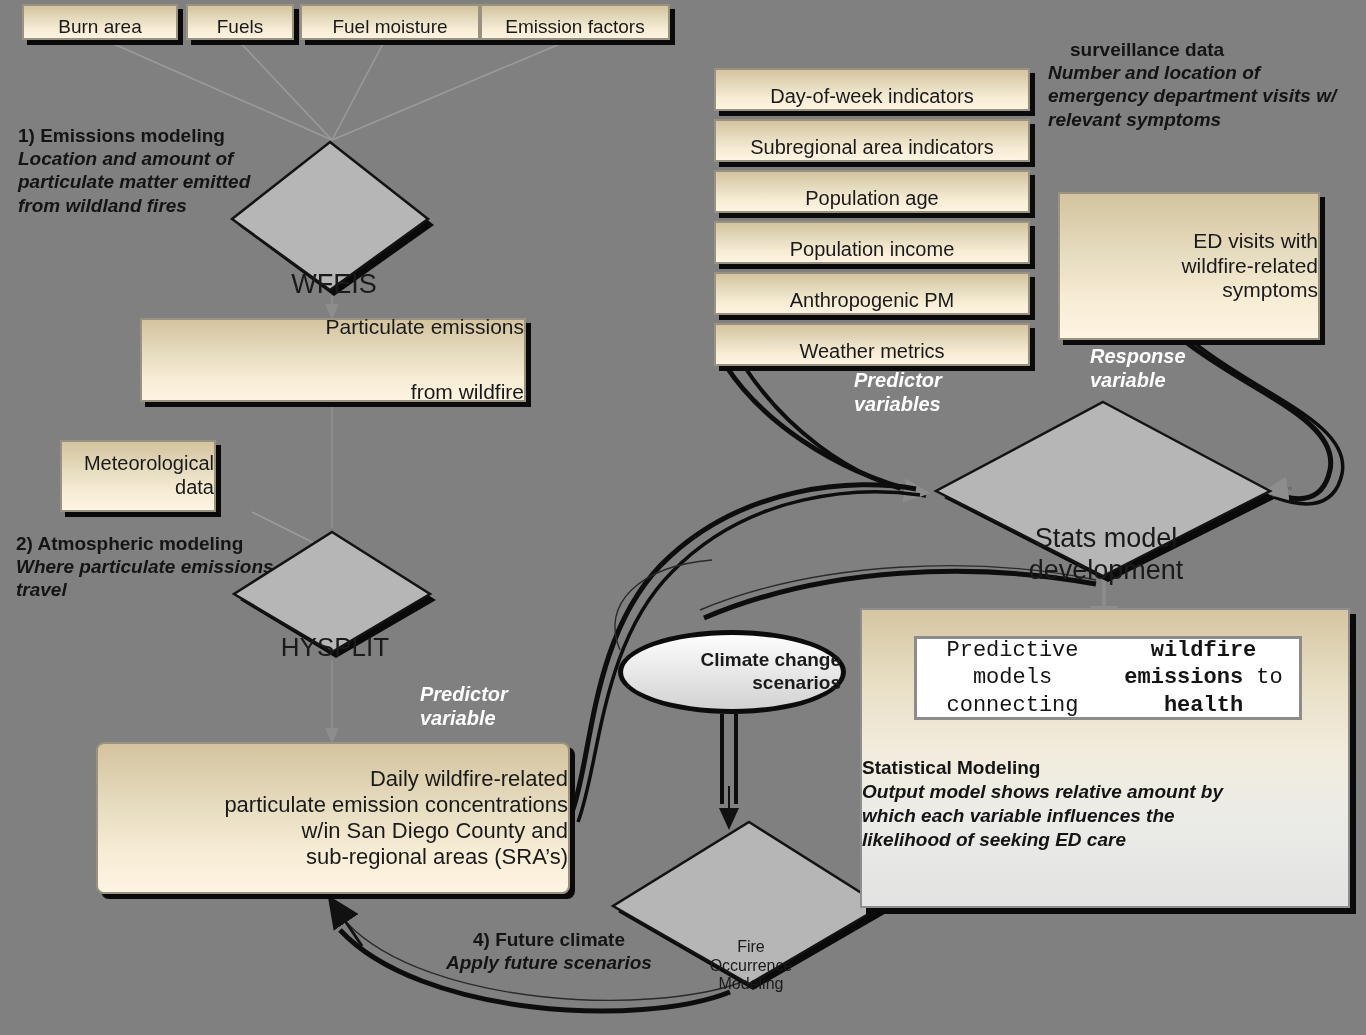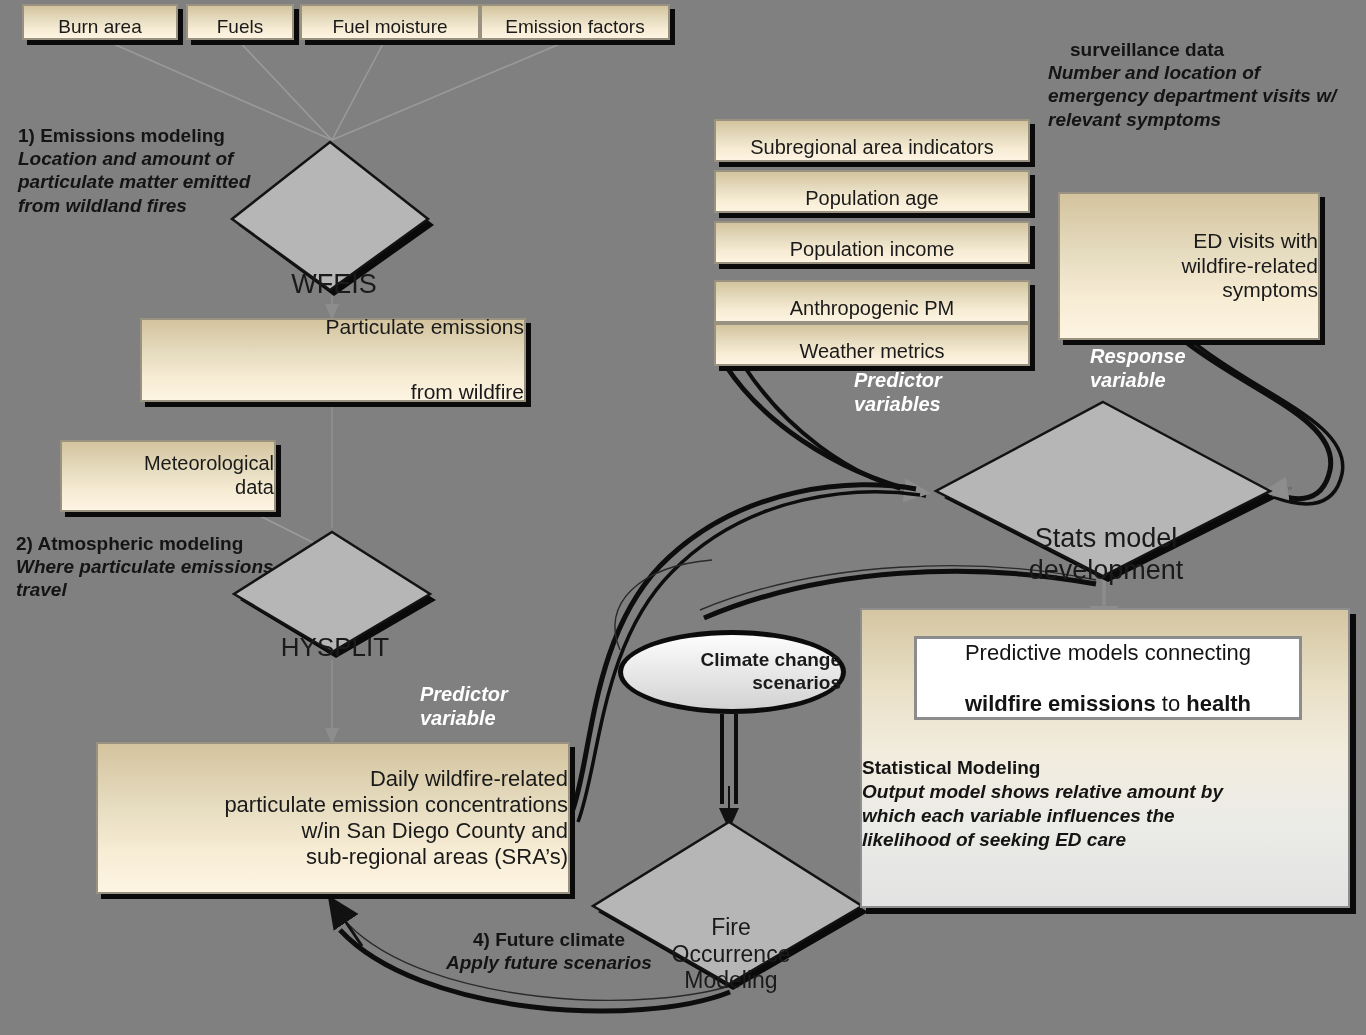--- a/index.html
+++ b/index.html
@@ -76,24 +76,25 @@
     border: 2px solid #8e8e8e;
     background: linear-gradient(to bottom, #d5c6a2 0%, #e9e0c6 26%, #f2ecdd 48%, #ebebe7 72%, #e2e2e2 100%);
     box-shadow: 6px 6px 0 0 #0a0a0a;
   }
   .inner-white {
     position: absolute;
     box-sizing: border-box;
     background: #ffffff;
     border: 3px solid #8c8c8c;
     display: flex; align-items: center; justify-content: space-between;
-    flex-direction: column;
+    flex-direction: row;
     text-align: center;
     color: #141414;
     line-height: 1.25;
+    font-family: Liberation Mono, monospace;
   }
   .panel-body {
     position: absolute;
     color: #141414;
     left: 0; right: 0;
     line-height: 1.26;
   }
   .panel-body .sub-hd { font-weight: bold; display: block; }
   .panel-body .sub-it { font-style: italic; font-weight: bold; display: block; }
   b.bold { font-weight: bold; }
@@ -203,21 +204,21 @@
       <polygon points="102,4 200,81 102,152 4,81" fill="#b6b6b6" stroke="#131313" stroke-width="2.5"></polygon>
     </svg>
     <span class="dlabel">WFEIS</span>
   </div>
 
   <div class="node box" style="left:140px; top:318px; width:386px; height:84px; font-size:21px; flex-direction:column;gap:40px;">
     <span class="box-line">Particulate emissions</span>
     <span class="box-line">from wildfire</span>
   </div>
 
-  <div class="node box" style="left:60px; top:440px; width:216px; height:72px; font-size:20px; flex-direction:column;">
+  <div class="node box" style="left:60px; top:440px; width:156px; height:72px; font-size:20px; flex-direction:column;">
     <span class="box-line">Meteorological</span>
     <span class="box-line">data</span>
   </div>
 
   <div class="ann" style="left:16px; top:532px; width:268px; font-size:19px;">
     <span class="hd">2) Atmospheric modeling</span>
     <span class="it">Where particulate emissions travel</span>
   </div>
 
   <div class="node diamond" style="left:228px; top:528px; width:214px; height:134px; font-size:26px;">
@@ -226,42 +227,45 @@
       <polygon points="104,4 202,66 104,124 6,66" fill="#b6b6b6" stroke="#131313" stroke-width="2.5"></polygon>
     </svg>
     <span class="dlabel">HYSPLIT</span>
   </div>
 
   <div class="lbl-it" style="left:420px; top:682px; width:130px; font-size:20px; text-align:left;">
     <span>Predictor</span><br>
     <span>variable</span>
   </div>
 
-  <div class="node box" style="left:96px; top:742px; width:474px; height:152px; font-size:22px; flex-direction:column;">
+  <div class="node box" style="left:96px; top:742px; width:474px; height:152px; font-size:22px; flex-direction:column;border-radius:8px;">
     <span class="box-line">Daily wildfire-related</span>
     <span class="box-line">particulate emission concentrations</span>
     <span class="box-line">w/in San Diego County and</span>
     <span class="box-line">sub-regional areas (SRA’s)</span>
   </div>
 
   <div class="ann" style="left:424px; top:928px; width:250px; font-size:19px; text-align:center;">
     <span class="hd">4) Future climate</span>
     <span class="it">Apply future scenarios</span>
   </div>
 
+  <div class="node box" style="left:714px; top:68px; width:316px; height:43px; font-size:20px;">
+    <span>Day-of-week indicators</span>
+  </div>
   <div class="node box" style="left:714px; top:119px; width:316px; height:43px; font-size:20px;">
     <span>Subregional area indicators</span>
   </div>
   <div class="node box" style="left:714px; top:170px; width:316px; height:43px; font-size:20px;">
     <span>Population age</span>
   </div>
   <div class="node box" style="left:714px; top:221px; width:316px; height:43px; font-size:20px;">
     <span>Population income</span>
   </div>
-  <div class="node box" style="left:714px; top:272px; width:316px; height:43px; font-size:20px;margin-top:8px;">
+  <div class="node box" style="left:714px; top:272px; width:316px; height:43px; font-size:20px;">
     <span>Anthropogenic PM</span>
   </div>
   <div class="node box" style="left:714px; top:323px; width:316px; height:43px; font-size:20px;">
     <span>Weather metrics</span>
   </div>
 
   <div class="lbl-it" style="left:854px; top:368px; width:150px; font-size:20px; text-align:left;">
     <span>Predictor</span><br>
     <span>variables</span>
   </div>
@@ -291,21 +295,21 @@
       <span>Stats model</span><br>
       <span>development</span>
     </span>
   </div>
 
   <div class="node ellipse" style="left:618px; top:630px; width:228px; height:84px; font-size:19px; flex-direction:column;">
     <span>Climate change</span>
     <span>scenarios</span>
   </div>
 
-  <div class="node diamond" style="left:588px; top:818px; width:286px; height:176px; font-size:23px;">
+  <div class="node diamond" style="left:608px; top:818px; width:286px; height:176px; font-size:16px;">
     <svg class="dshape" viewBox="0 0 286 176" preserveAspectRatio="none">
       <polygon points="145,10 280,94 145,172 10,94" fill="#0a0a0a"></polygon>
       <polygon points="141,4 274,88 141,166 5,88" fill="#b6b6b6" stroke="#131313" stroke-width="2.5"></polygon>
     </svg>
     <span class="dlabel">
       <span>Fire</span><br>
       <span>Occurrence</span><br>
       <span>Modeling</span>
     </span>
   </div>

